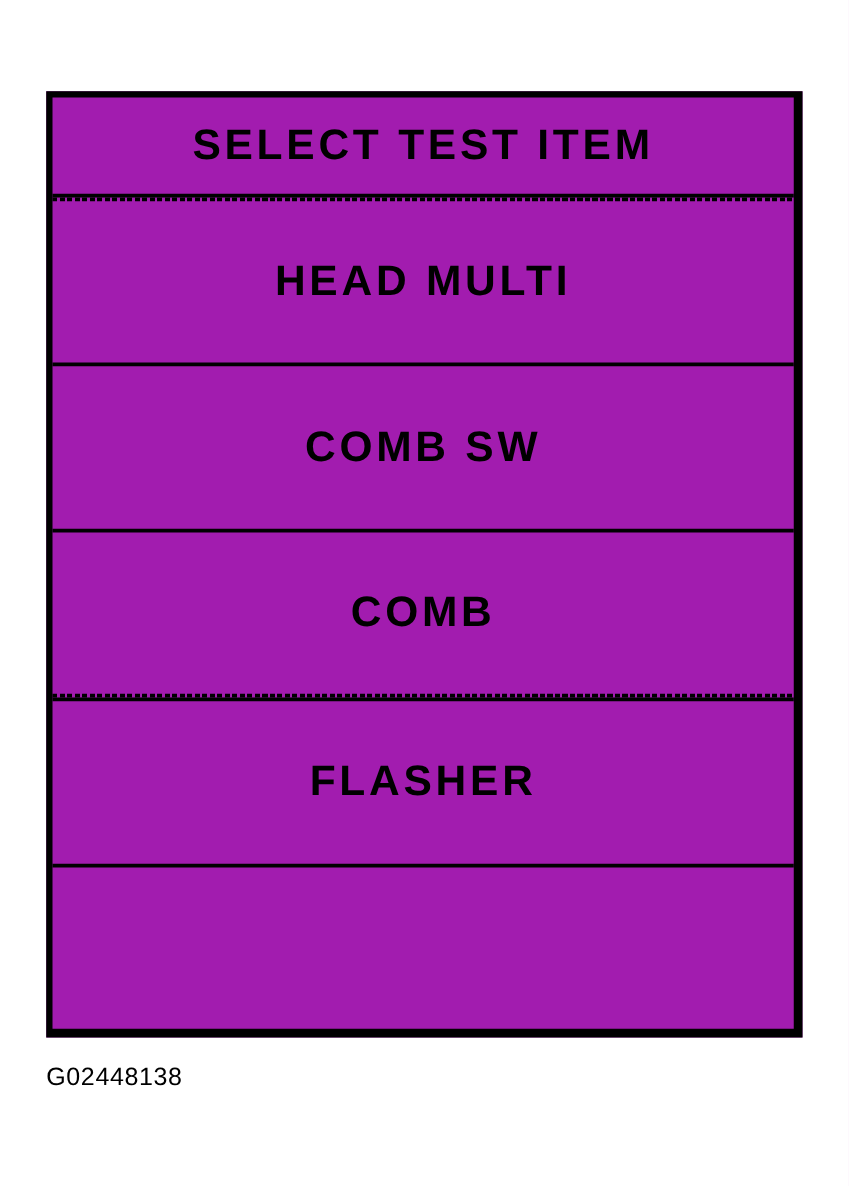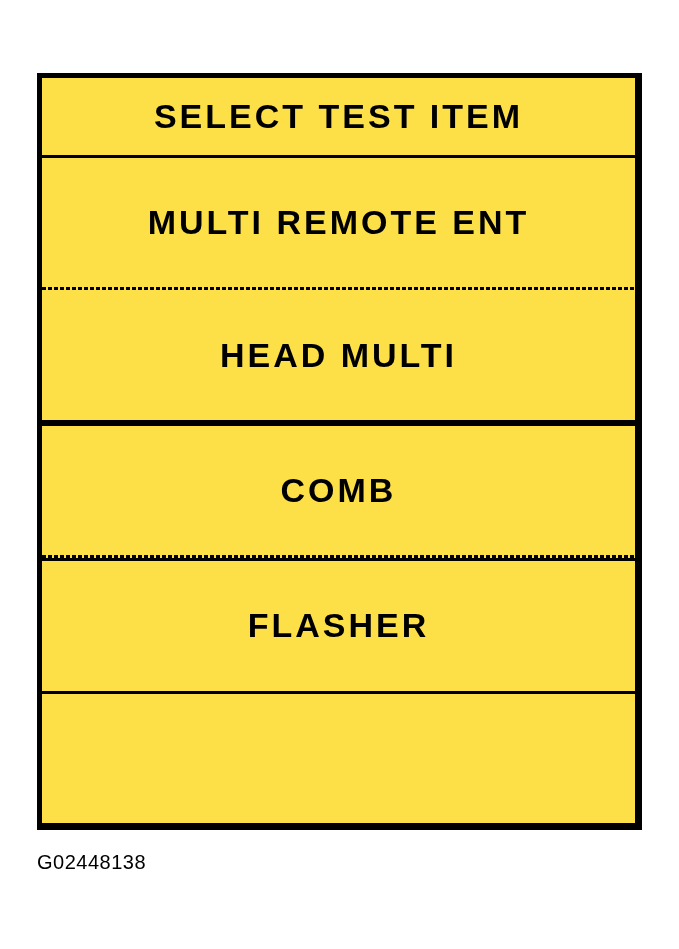--- a/index.html
+++ b/index.html
@@ -19,21 +19,21 @@
   .menu-box {
     position: absolute;
     left: 37px;
     top: 73px;
     width: 605px;
     height: 757px;
     box-sizing: border-box;
     border: 5px solid #000000;
     border-right-width: 7px;
     border-bottom-width: 7px;
-    background: #fde047;
+    background: #a21caf;
     display: flex;
     flex-direction: column;
   }
   .menu-row {
     flex: 1 1 0;
     display: flex;
     align-items: center;
     justify-content: center;
     font-size: 34px;
     font-weight: 700;
@@ -73,30 +73,30 @@
 
 <div class="page">
 
   <div class="menu-box">
 
     <div class="menu-row header">
       <span>SELECT TEST ITEM</span>
     </div>
 
     <div class="divider solid"></div>
-    <div class="menu-row">
-      <span>MULTI REMOTE ENT</span>
-    </div>
 
     <div class="divider dotted"></div>
     <div class="menu-row">
       <span>HEAD MULTI</span>
     </div>
 
     <div class="divider solid"></div>
+    <div class="menu-row">
+      <span>COMB SW</span>
+    </div>
 
     <div class="divider solid"></div>
     <div class="menu-row">
       <span>COMB</span>
     </div>
 
     <div class="divider dotted"></div>
 
     <div class="divider solid"></div>
     <div class="menu-row">

